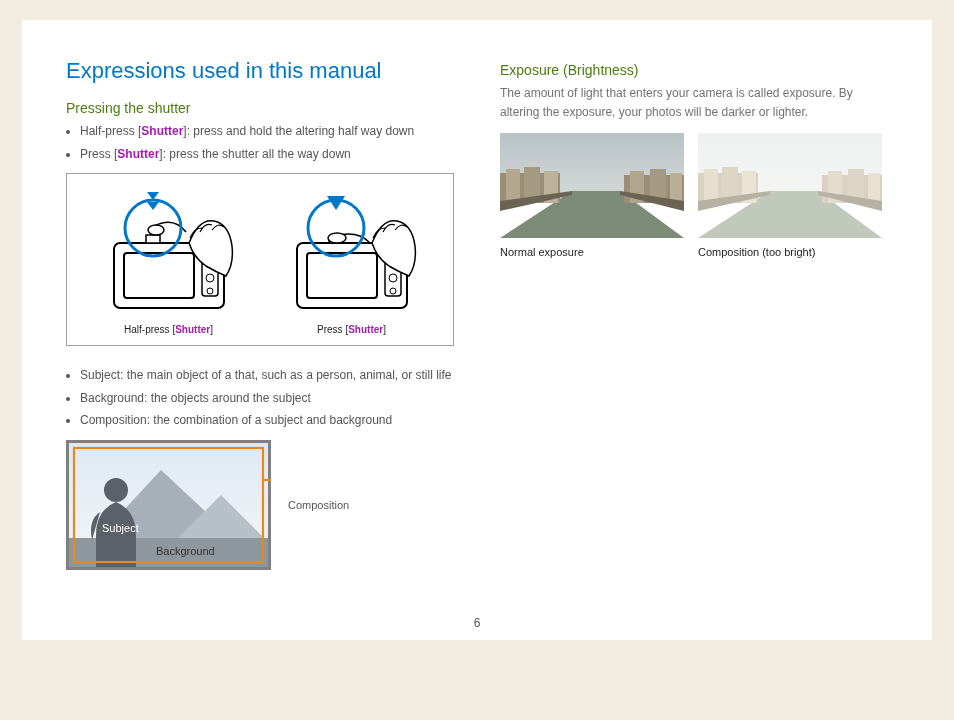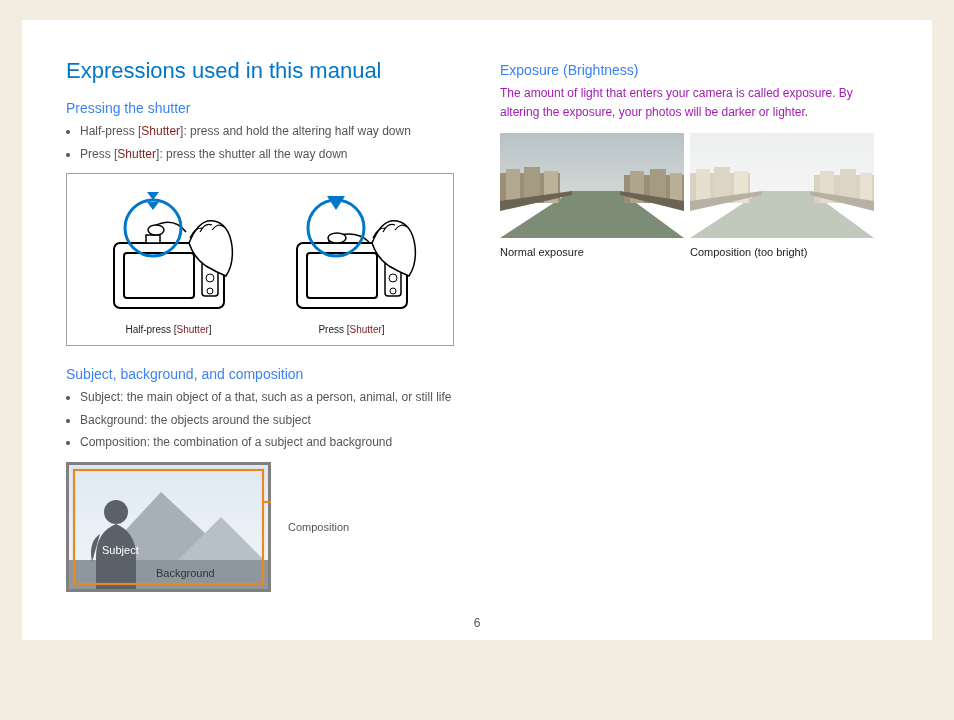--- a/index.html
+++ b/index.html
@@ -30,32 +30,32 @@
   }
   h1.page-title {
     color: #0077c8;
     font-weight: 400;
     font-size: 22px;
     margin: 0 0 16px 0;
   }
   h2.sect {
     font-size: 14px;
     font-weight: 400;
-    color: #3b82f6;
+    color: #4d7c0f;
     margin: 14px 0 6px 0;
   }
   ul.bullets {
     margin: 0 0 10px 0;
     padding-left: 14px;
     font-size: 12px;
     color: #555;
     line-height: 1.55;
   }
   ul.bullets li { margin-bottom: 4px; }
-  .bold { font-weight: 400; color: #7f1d1d;}
+  .bold { font-weight: 700; color: #a21caf;}
   .illus-box {
     border: 1px solid #9e9e9e;
     padding: 14px 10px 10px 10px;
     display: flex;
     justify-content: space-around;
     align-items: flex-end;
     margin-top: 10px;
     margin-bottom: 20px;
   }
   .illus-item { text-align: center; }
@@ -69,27 +69,27 @@
     display: inline-flex;
     align-items: center;
   }
   .comp-label {
     font-size: 11px;
     color: #555;
     margin-left: 17px;
   }
   .body-text {
     font-size: 12px;
-    color: #a21caf;
+    color: #737373;
     line-height: 1.55;
     margin: 0 0 12px 0;
   }
   .photo-row {
     display: flex;
-    gap: 6px;
+    gap: 14px;
   }
   .photo-item { width: 184px; }
   .photo-caption {
     font-size: 11px;
     color: #222;
     margin-top: 8px;
   }
   svg.photo { display:block; width: 184px; height: 105px; }
   .page-num {
     position: absolute;
@@ -164,21 +164,20 @@
             <circle cx="59" cy="40" r="28" fill="none" stroke="#0077c8" stroke-width="3"></circle>
 
             <polygon points="59,22 50,8 68,8" fill="#0077c8"></polygon>
           </svg>
           <div class="illus-caption">
             <span>Press [</span><span class="bold">Shutter</span><span>]</span>
           </div>
         </div>
       </div>
 
-      <h2 class="sect">Subject, background, and composition</h2>
       <ul class="bullets">
         <li>Subject: the main object of a that, such as a person, animal, or still life</li>
         <li>Background: the objects around the subject</li>
         <li>Composition: the combination of a subject and background</li>
       </ul>
 
       <div class="comp-wrap">
         <svg width="205" height="130" viewBox="0 0 205 130">
           <defs>
             <linearGradient id="sky" x1="0" y1="0" x2="0" y2="1">

